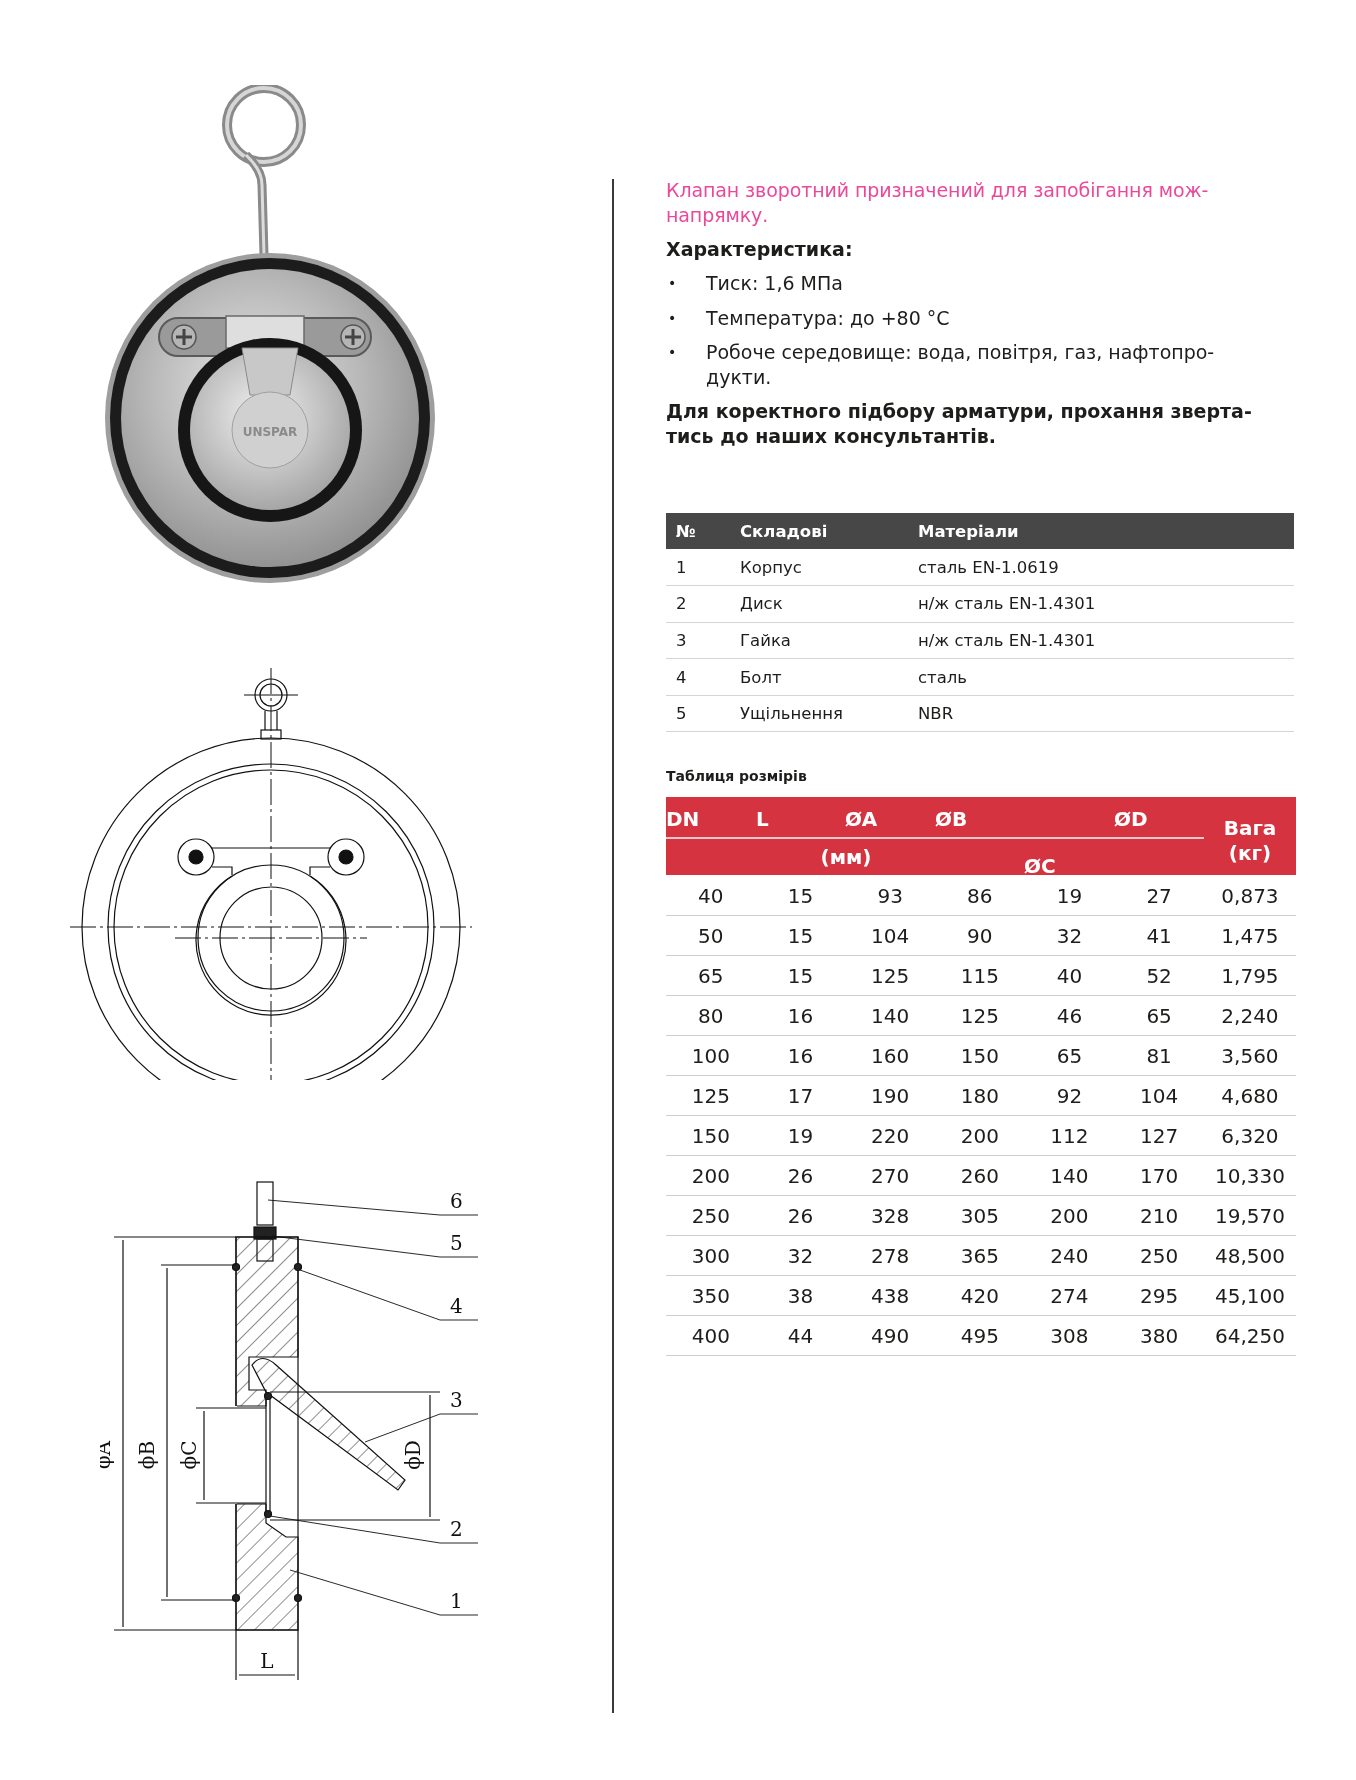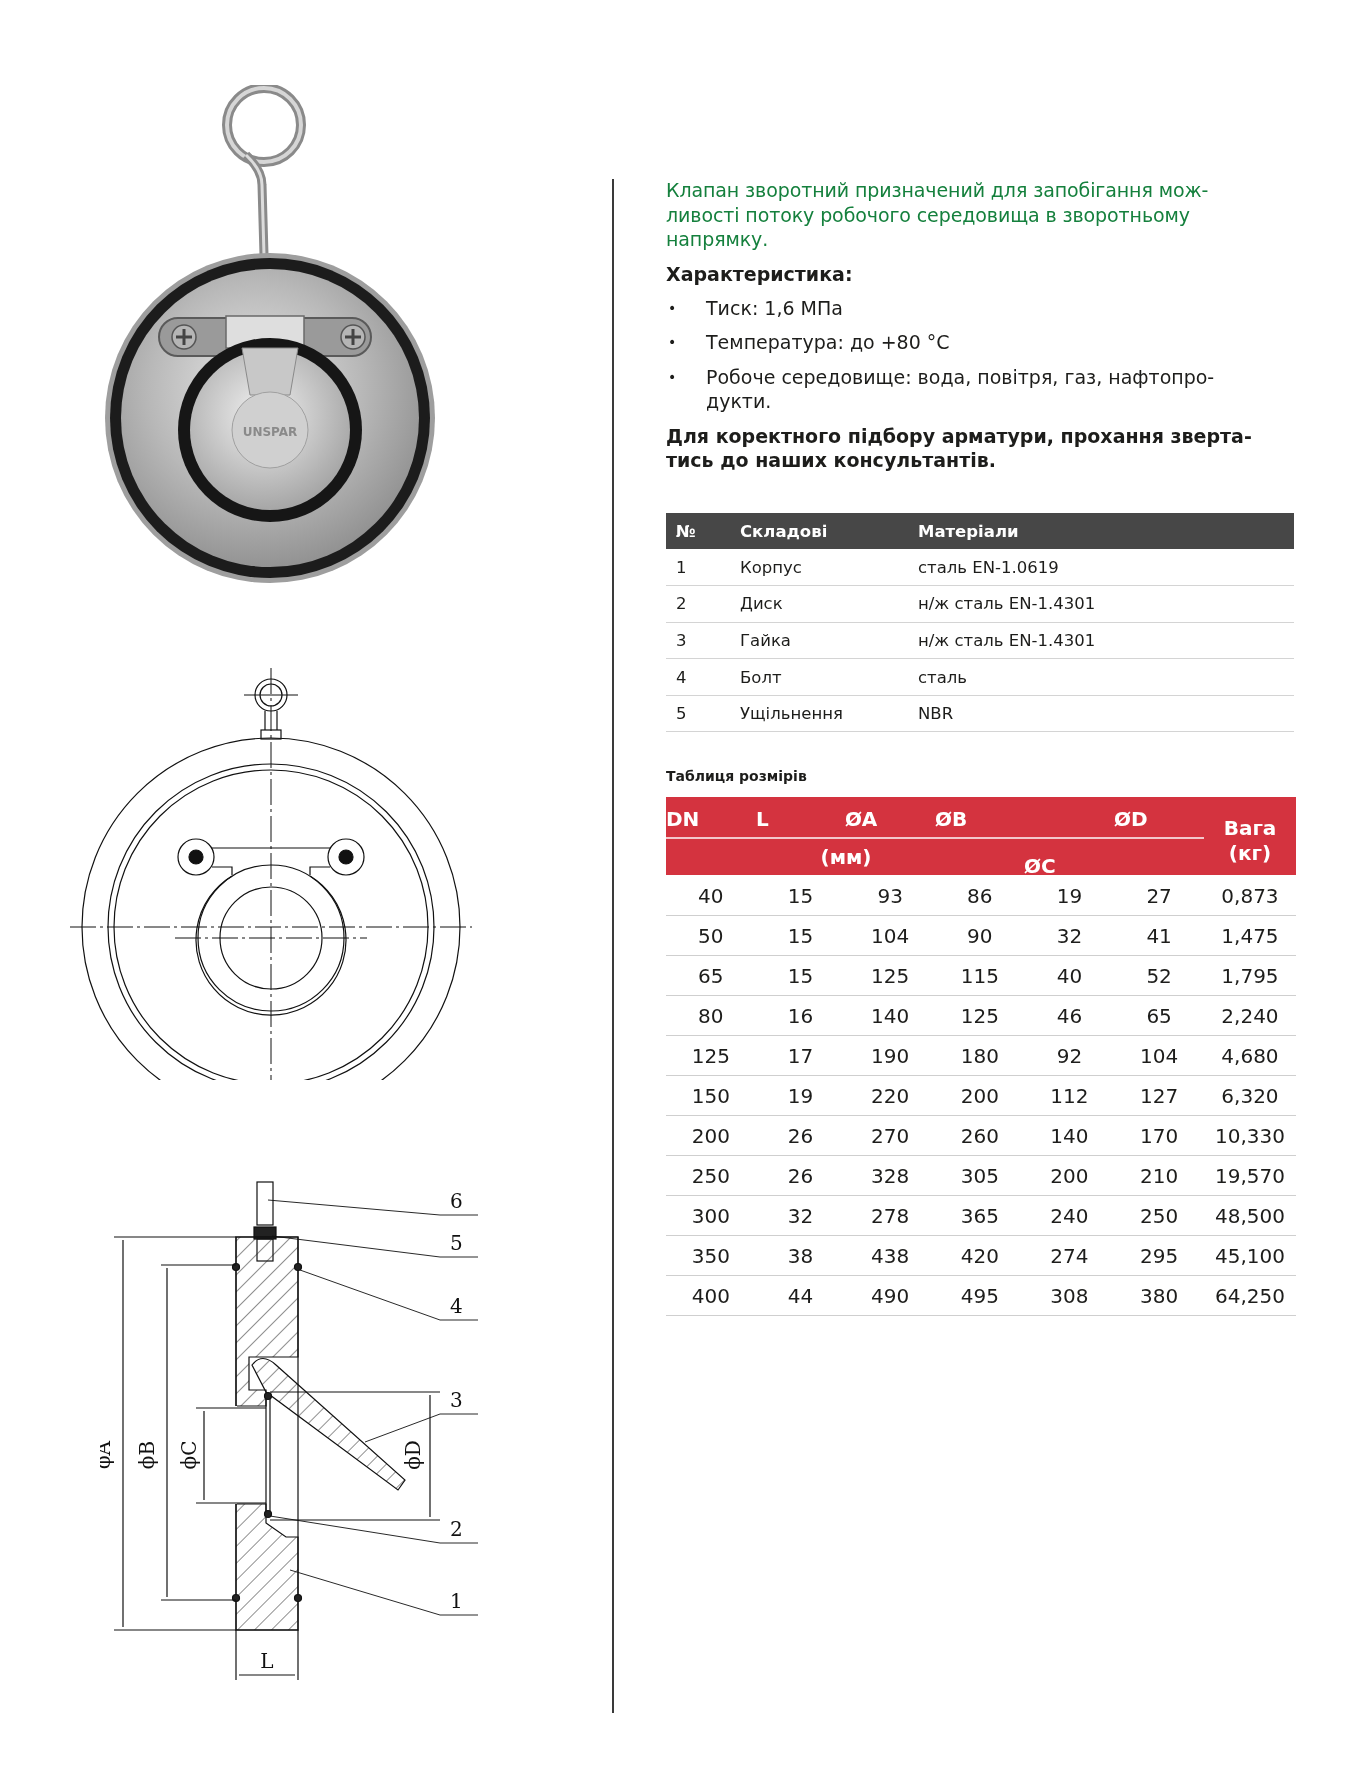--- a/index.html
+++ b/index.html
@@ -7,21 +7,21 @@
     body { position: relative; font-family: "DejaVu Sans", "Liberation Sans", sans-serif; color: #1d1d1b; }
 
     .left-col { position: absolute; left: 0; top: 0; width: 600px; height: 1780px; text-align: right; }
     .figure { position: absolute; }
     .figure svg { display: block; }
 
     .divider { position: absolute; left: 612px; top: 179px; width: 1.5px; height: 1534px; background: #3a3a3a; }
 
     .right-col { position: absolute; left: 666px; top: 178px; width: 630px; }
 
-    .intro { font-size: 19px; line-height: 24.5px; color: #15803d; letter-spacing: -0.1px; }
+    .intro { font-size: 19px; line-height: 24.5px; color: #ec4899; letter-spacing: -0.1px; }
     .h-char { font-weight: bold; font-size: 19px; margin-top: 10px; line-height: 24px; }
     .bullets { list-style: none; margin-top: 10px; }
     .bullets li { position: relative; padding-left: 40px; font-size: 19px; line-height: 24.5px; margin-bottom: 10px; }
     .bullets li .dot { position: absolute; left: 2px; top: 0; font-size: 14px; }
     .note { font-weight: bold; font-size: 19px; line-height: 24.5px; margin-top: 0px; }
 
     .parts { position: absolute; left: 666px; top: 513px; width: 628px; border-collapse: collapse; }
     .parts th { background: #474747; color: #fff; font-weight: bold; font-size: 16.5px; text-align: left; height: 36px; padding: 0 0 0 10px; }
     .parts td { font-size: 16.5px; height: 36.6px; padding: 0 0 0 10px; border-bottom: 1.5px solid #d4d4d4; color: #1d1d1b; }
     .parts .c1 { width: 64px; }
@@ -189,21 +189,20 @@
       </g>
     </svg>
   </div>
 </div>
 
 <div class="divider"></div>
 
 <div class="right-col">
   <div class="intro">
     <div>Клапан зворотний призначений для запобігання мож-</div>
-    <div>ливості потоку робочого середовища в зворотньому</div>
     <div>напрямку.</div>
   </div>
   <div class="h-char">Характеристика:</div>
   <ul class="bullets">
     <li>
       <span class="dot">•</span>
       <div>Тиск: 1,6 МПа</div>
     </li>
     <li>
       <span class="dot">•</span>
@@ -307,20 +306,29 @@
       <tr>
         <td class="n">80</td>
         <td class="n">16</td>
         <td class="n">140</td>
         <td class="n">125</td>
         <td class="n">46</td>
         <td class="n">65</td>
         <td class="w">2,240</td>
       </tr>
       <tr>
+        <td class="n">100</td>
+        <td class="n">16</td>
+        <td class="n">160</td>
+        <td class="n">150</td>
+        <td class="n">65</td>
+        <td class="n">81</td>
+        <td class="w">3,560</td>
+      </tr>
+      <tr>
         <td class="n">125</td>
         <td class="n">17</td>
         <td class="n">190</td>
         <td class="n">180</td>
         <td class="n">92</td>
         <td class="n">104</td>
         <td class="w">4,680</td>
       </tr>
       <tr>
         <td class="n">150</td>

